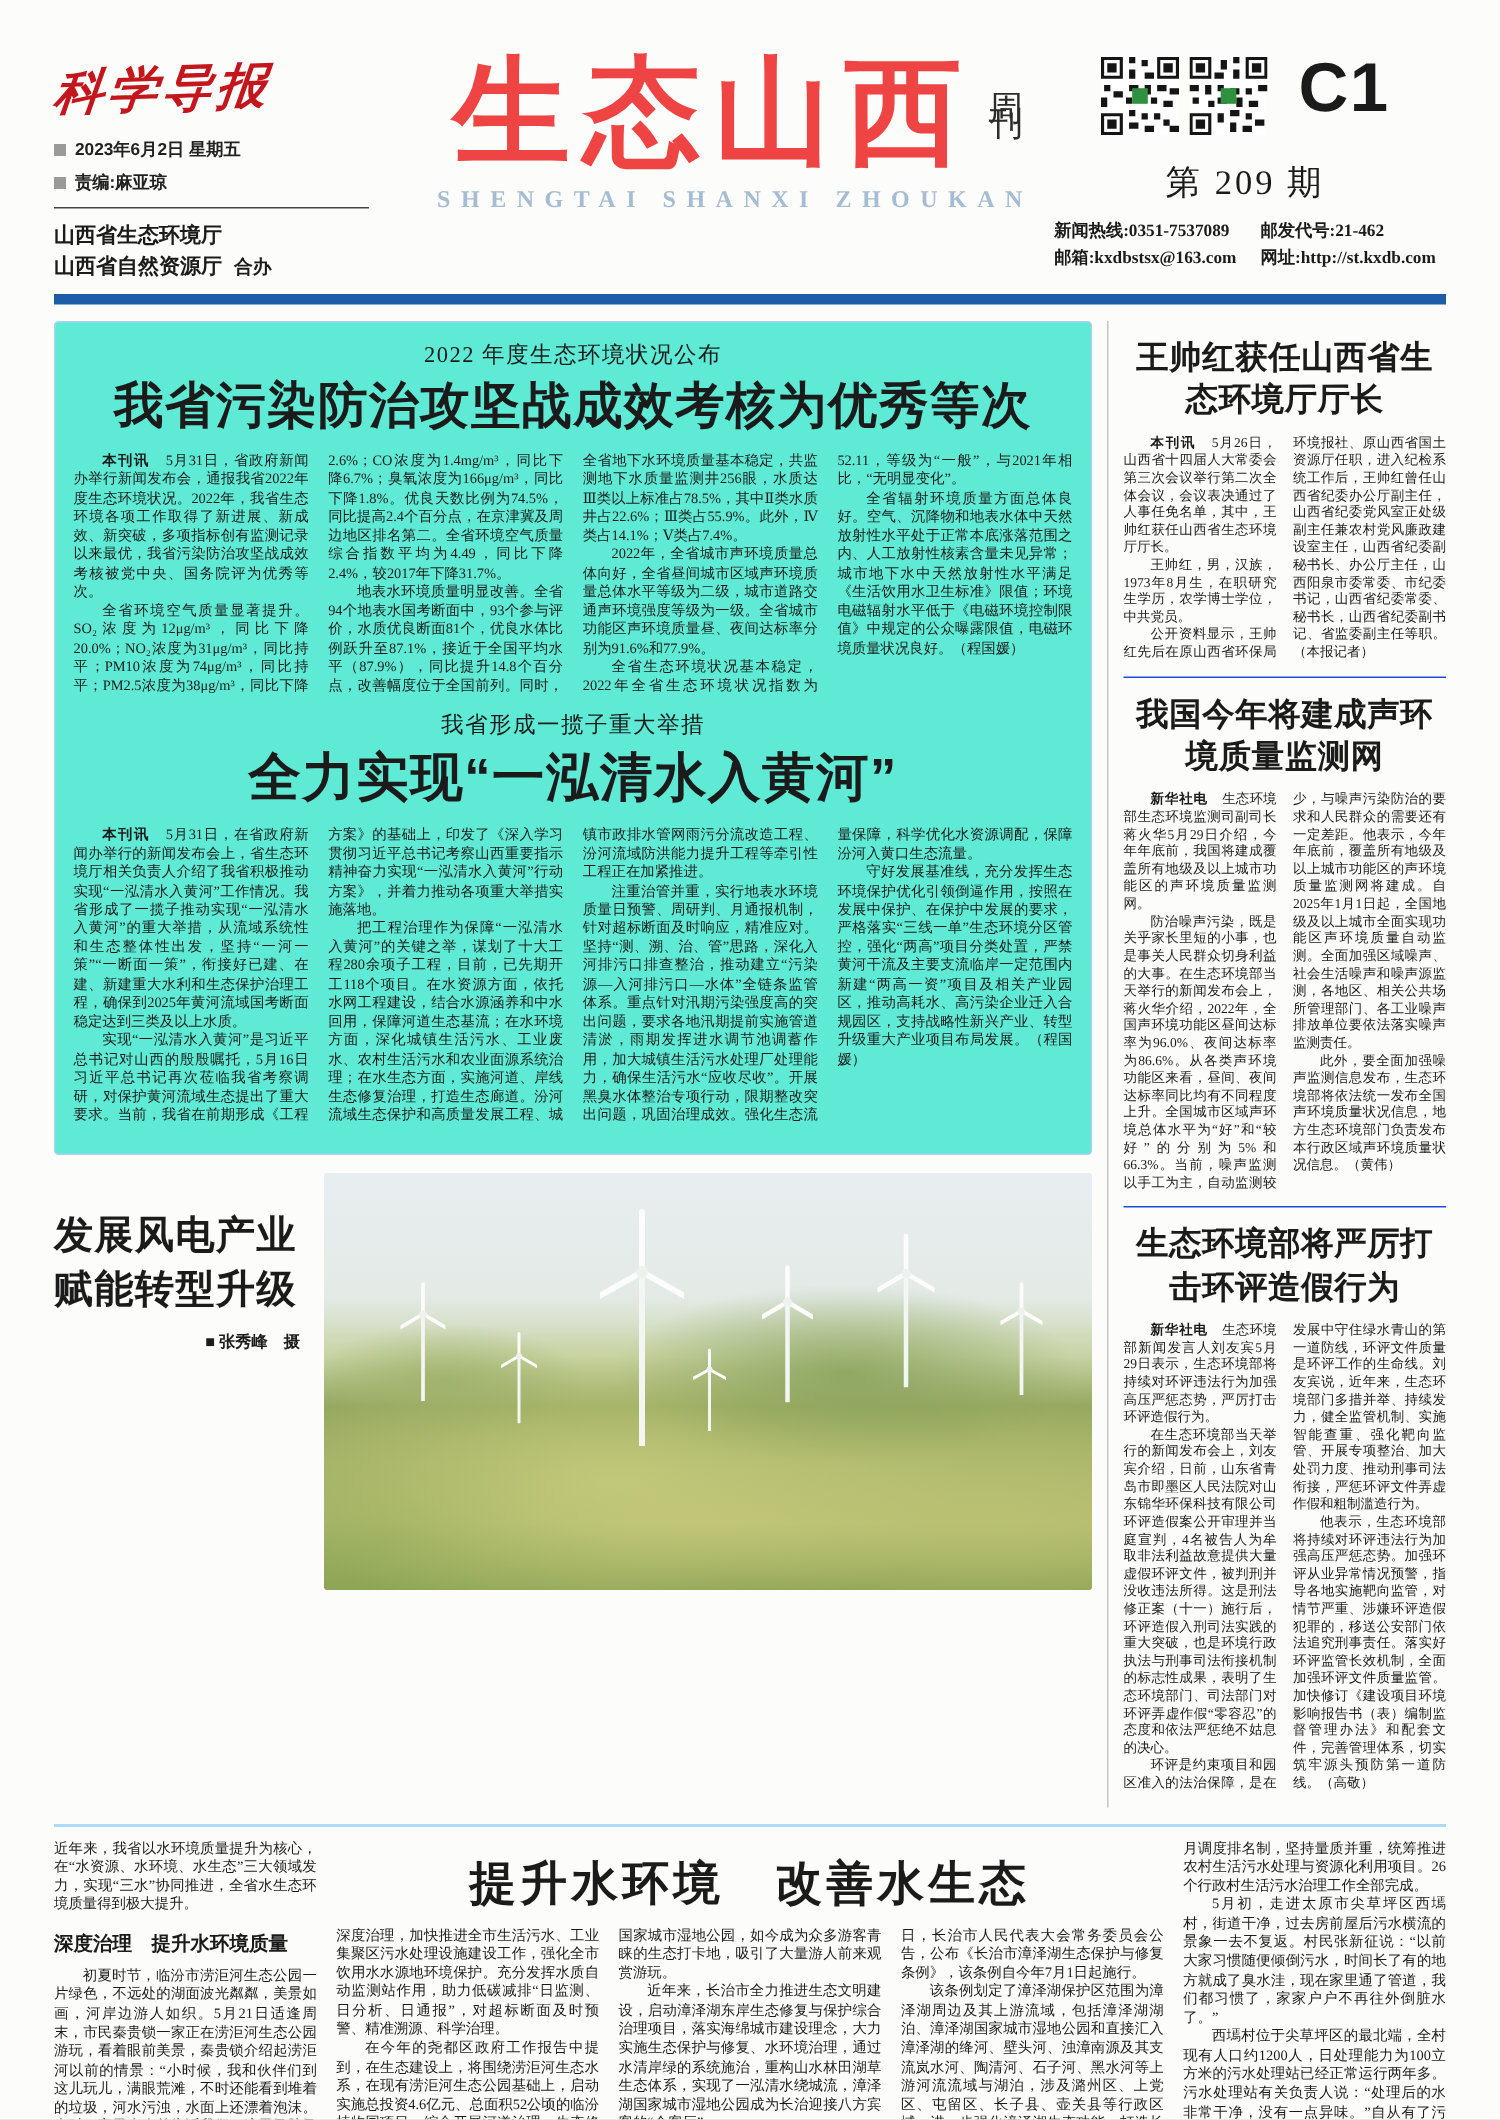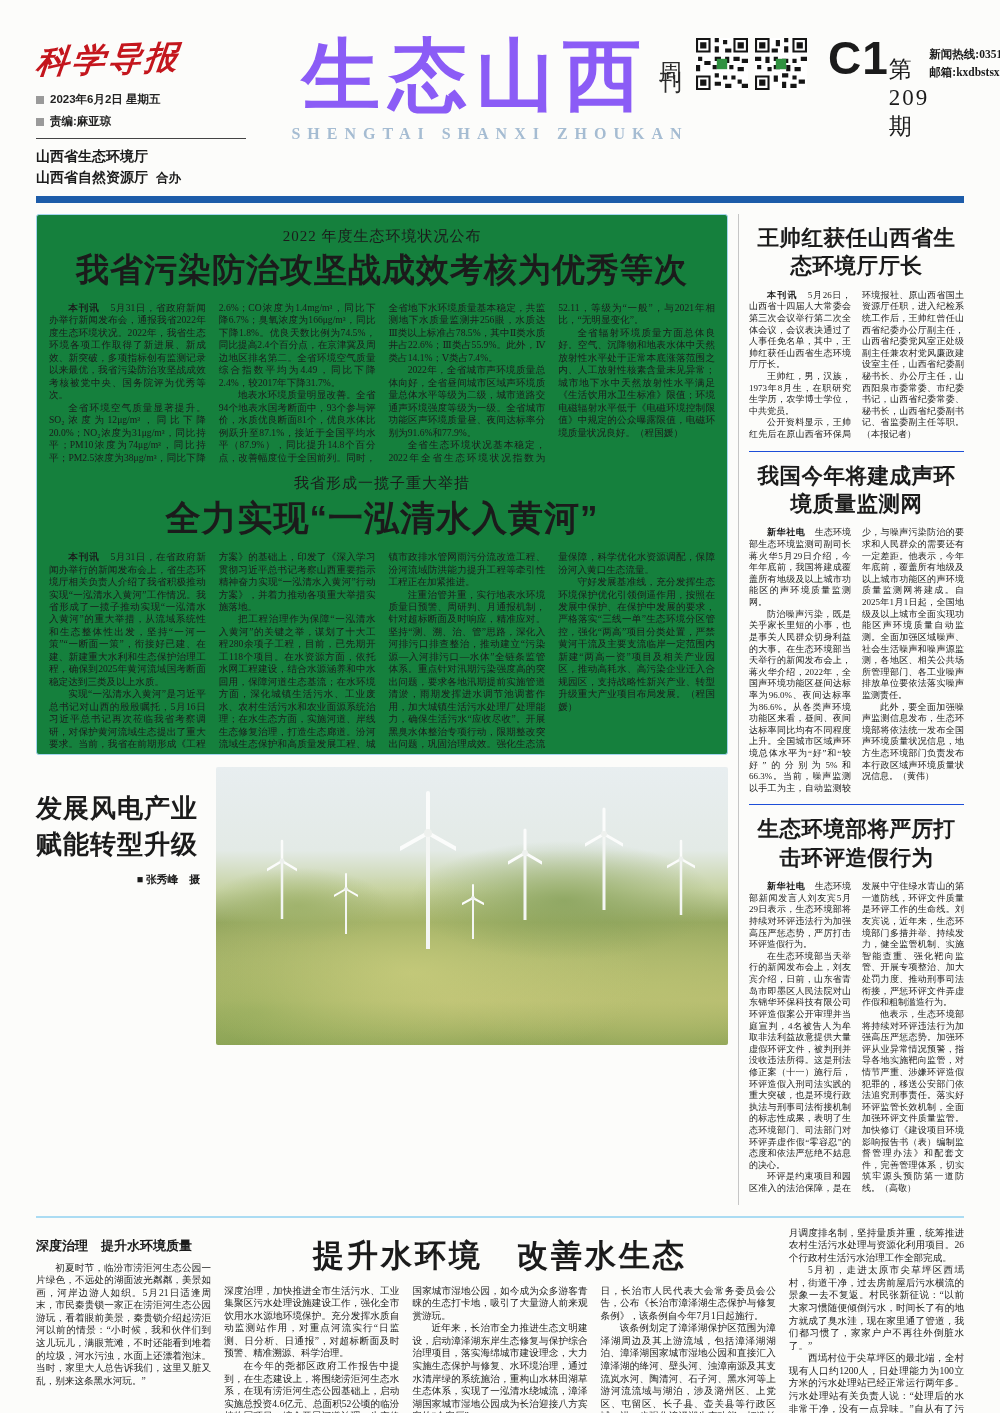--- a/index.html
+++ b/index.html
@@ -15,42 +15,42 @@
   .meta-line{display:flex;align-items:center;gap:6px;margin-top:7px;
              font-family:"Liberation Sans",sans-serif;font-size:11.5px;font-weight:bold;color:#222;}
   .bullet{width:8px;height:8px;background:#9a9a9a;display:inline-block;flex:0 0 auto;}
   .m-rule{border:none;border-top:1.5px solid #444;margin:9px 0 9px;width:210px;}
   .orgs{display:flex;align-items:flex-end;gap:8px;}
   .org-col{display:flex;flex-direction:column;gap:3px;font-family:"Liberation Sans",sans-serif;
            font-size:14px;font-weight:bold;}
   .co{font-size:12.5px;font-weight:bold;font-family:"Liberation Sans",sans-serif;}
   .m-center{flex:1;text-align:center;padding-top:4px;}
   .title-row{display:flex;justify-content:center;align-items:flex-start;}
-  .paper-title{font-size:78px;line-height:1.05;font-weight:bold;color:#8b5cf6;
+  .paper-title{font-size:78px;line-height:1.05;font-weight:bold;color:#ef4444;
                font-family:"DejaVu Serif",serif;letter-spacing:9px;text-indent:9px;}
   .weekly{writing-mode:vertical-rl;font-size:23px;letter-spacing:9px;color:#2b2b2b;
           margin-left:6px;padding-top:10px;font-family:"Liberation Sans",sans-serif;}
   .pinyin{margin-top:9px;font-size:16px;letter-spacing:7px;color:#a5bcd2;font-weight:bold;}
-  .m-right{width:268px;display:flex;flex-direction:row;align-items:flex-start;padding-top:8px;}
+  .m-right{width:268px;display:flex;flex-direction:column;align-items:center;padding-top:8px;}
   .qr-row{display:flex;gap:7px;align-items:flex-start;}
   .qr{width:52px;height:52px;}
   .page-code{font-family:"Liberation Sans",sans-serif;font-weight:bold;font-size:46px;
              line-height:0.9;margin-left:14px;letter-spacing:1px;}
   .issue{font-size:23px;margin-top:16px;letter-spacing:2px;}
   .contacts{margin-top:9px;display:grid;grid-template-columns:auto auto;gap:3px 16px;
             font-size:11.5px;font-weight:bold;white-space:nowrap;}
   .blue-bar{height:7px;background:#1d5ca9;margin-top:9px;}
 
   
   .content{display:flex;gap:10px;margin-top:11px;}
   .main-col{width:692px;flex:0 0 auto;}
   .v-div{width:1px;background:#c6c6c6;}
   .sidebar{flex:1;min-width:0;}
 
-  .top-box{border:1px solid #a3d4ee;border-radius:3px;padding:6px 12px 3px;background:#15803d;}
+  .top-box{border:1px solid #a3d4ee;border-radius:3px;padding:6px 12px 18px;background:#5eead4;}
   .kicker{text-align:center;font-size:15px;margin:6px 0 2px;letter-spacing:1px;}
   .headline{text-align:center;font-family:"Liberation Sans",sans-serif;font-weight:bold;
             font-size:33px;letter-spacing:1px;margin:2px 0 9px;}
   .headline.h2{font-size:35px;}
   .body-cols{column-count:4;column-gap:13px;text-align:justify;font-size:9.6px;line-height:1.3;}
   .para{margin:0;text-indent:2em;}
   .para.cont{text-indent:0;}
   .para b{letter-spacing:0.5px;}
   .subhead{font-family:"Liberation Sans",sans-serif;font-weight:bold;font-size:12.5px;
            margin:9px 0 7px;text-indent:0;}
@@ -295,28 +295,29 @@
               <p class="para">他表示，生态环境部将持续对环评违法行为加强高压严惩态势。加强环评从业异常情况预警，指导各地实施靶向监管，对情节严重、涉嫌环评造假犯罪的，移送公安部门依法追究刑事责任。落实好环评监管长效机制，全面加强环评文件质量监管。加快修订《建设项目环境影响报告书（表）编制监督管理办法》和配套文件，完善管理体系，切实筑牢源头预防第一道防线。（高敬）</p>
             </div>
         </article>
       </aside>
     </div>
 
     <div class="h-rule"></div>
 
     <section class="bottom">
       <div class="bcol area-c1">
+          <p class="para cont">近年来，我省以水环境质量提升为核心，在“水资源、水环境、水生态”三大领域发力，实现“三水”协同推进，全省水生态环境质量得到极大提升。</p>
           <p class="subhead">深度治理　提升水环境质量</p>
           <p class="para">初夏时节，临汾市涝洰河生态公园一片绿色，不远处的湖面波光粼粼，美景如画，河岸边游人如织。5月21日适逢周末，市民秦贵锁一家正在涝洰河生态公园游玩，看着眼前美景，秦贵锁介绍起涝洰河以前的情景：“小时候，我和伙伴们到这儿玩儿，满眼荒滩，不时还能看到堆着的垃圾，河水污浊，水面上还漂着泡沫。当时，家里大人总告诉我们，这里又脏又乱，别来这条黑水河玩。”</p>
         </div>
       <div class="b-head">
         <h1 class="b-title">提升水环境　改善水生态</h1>
       </div>
       <div class="bcol area-c2">
-          <p class="para cont">深度治理，加快推进全市生活污水、工业集聚区污水处理设施建设工作，强化全市饮用水水源地环境保护。充分发挥水质自动监测站作用，对重点河流实行“日监测、日分析、日通报”，对超标断面及时预警、精准溯源、科学治理。</p>
+          <p class="para cont">深度治理，加快推进全市生活污水、工业集聚区污水处理设施建设工作，强化全市饮用水水源地环境保护。充分发挥水质自动监测站作用，助力低碳减排“日监测、日分析、日通报”，对超标断面及时预警、精准溯源、科学治理。</p>
           <p class="para">在今年的尧都区政府工作报告中提到，在生态建设上，将围绕涝洰河生态水系，在现有涝洰河生态公园基础上，启动实施总投资4.6亿元、总面积52公顷的临汾植物园项目，综合开展河道治理、生态修复、植物繁育、科普研学，打造晋南地区植物科研教育基地。</p>
         </div>
       <div class="bcol area-c3">
           <p class="para cont">国家城市湿地公园，如今成为众多游客青睐的生态打卡地，吸引了大量游人前来观赏游玩。</p>
           <p class="para">近年来，长治市全力推进生态文明建设，启动漳泽湖东岸生态修复与保护综合治理项目，落实海绵城市建设理念，大力实施生态保护与修复、水环境治理，通过水清岸绿的系统施治，重构山水林田湖草生态体系，实现了一泓清水绕城流，漳泽湖国家城市湿地公园成为长治迎接八方宾客的“会客厅”。</p>
         </div>
       <div class="bcol area-c4">
           <p class="para cont">日，长治市人民代表大会常务委员会公告，公布《长治市漳泽湖生态保护与修复条例》，该条例自今年7月1日起施行。</p>
           <p class="para">该条例划定了漳泽湖保护区范围为漳泽湖周边及其上游流域，包括漳泽湖湖泊、漳泽湖国家城市湿地公园和直接汇入漳泽湖的绛河、壁头河、浊漳南源及其支流岚水河、陶清河、石子河、黑水河等上游河流流域与湖泊，涉及潞州区、上党区、屯留区、长子县、壶关县等行政区域，进一步强化漳泽湖生态功能，打造长治的城市“会客厅”。</p>
         </div>

